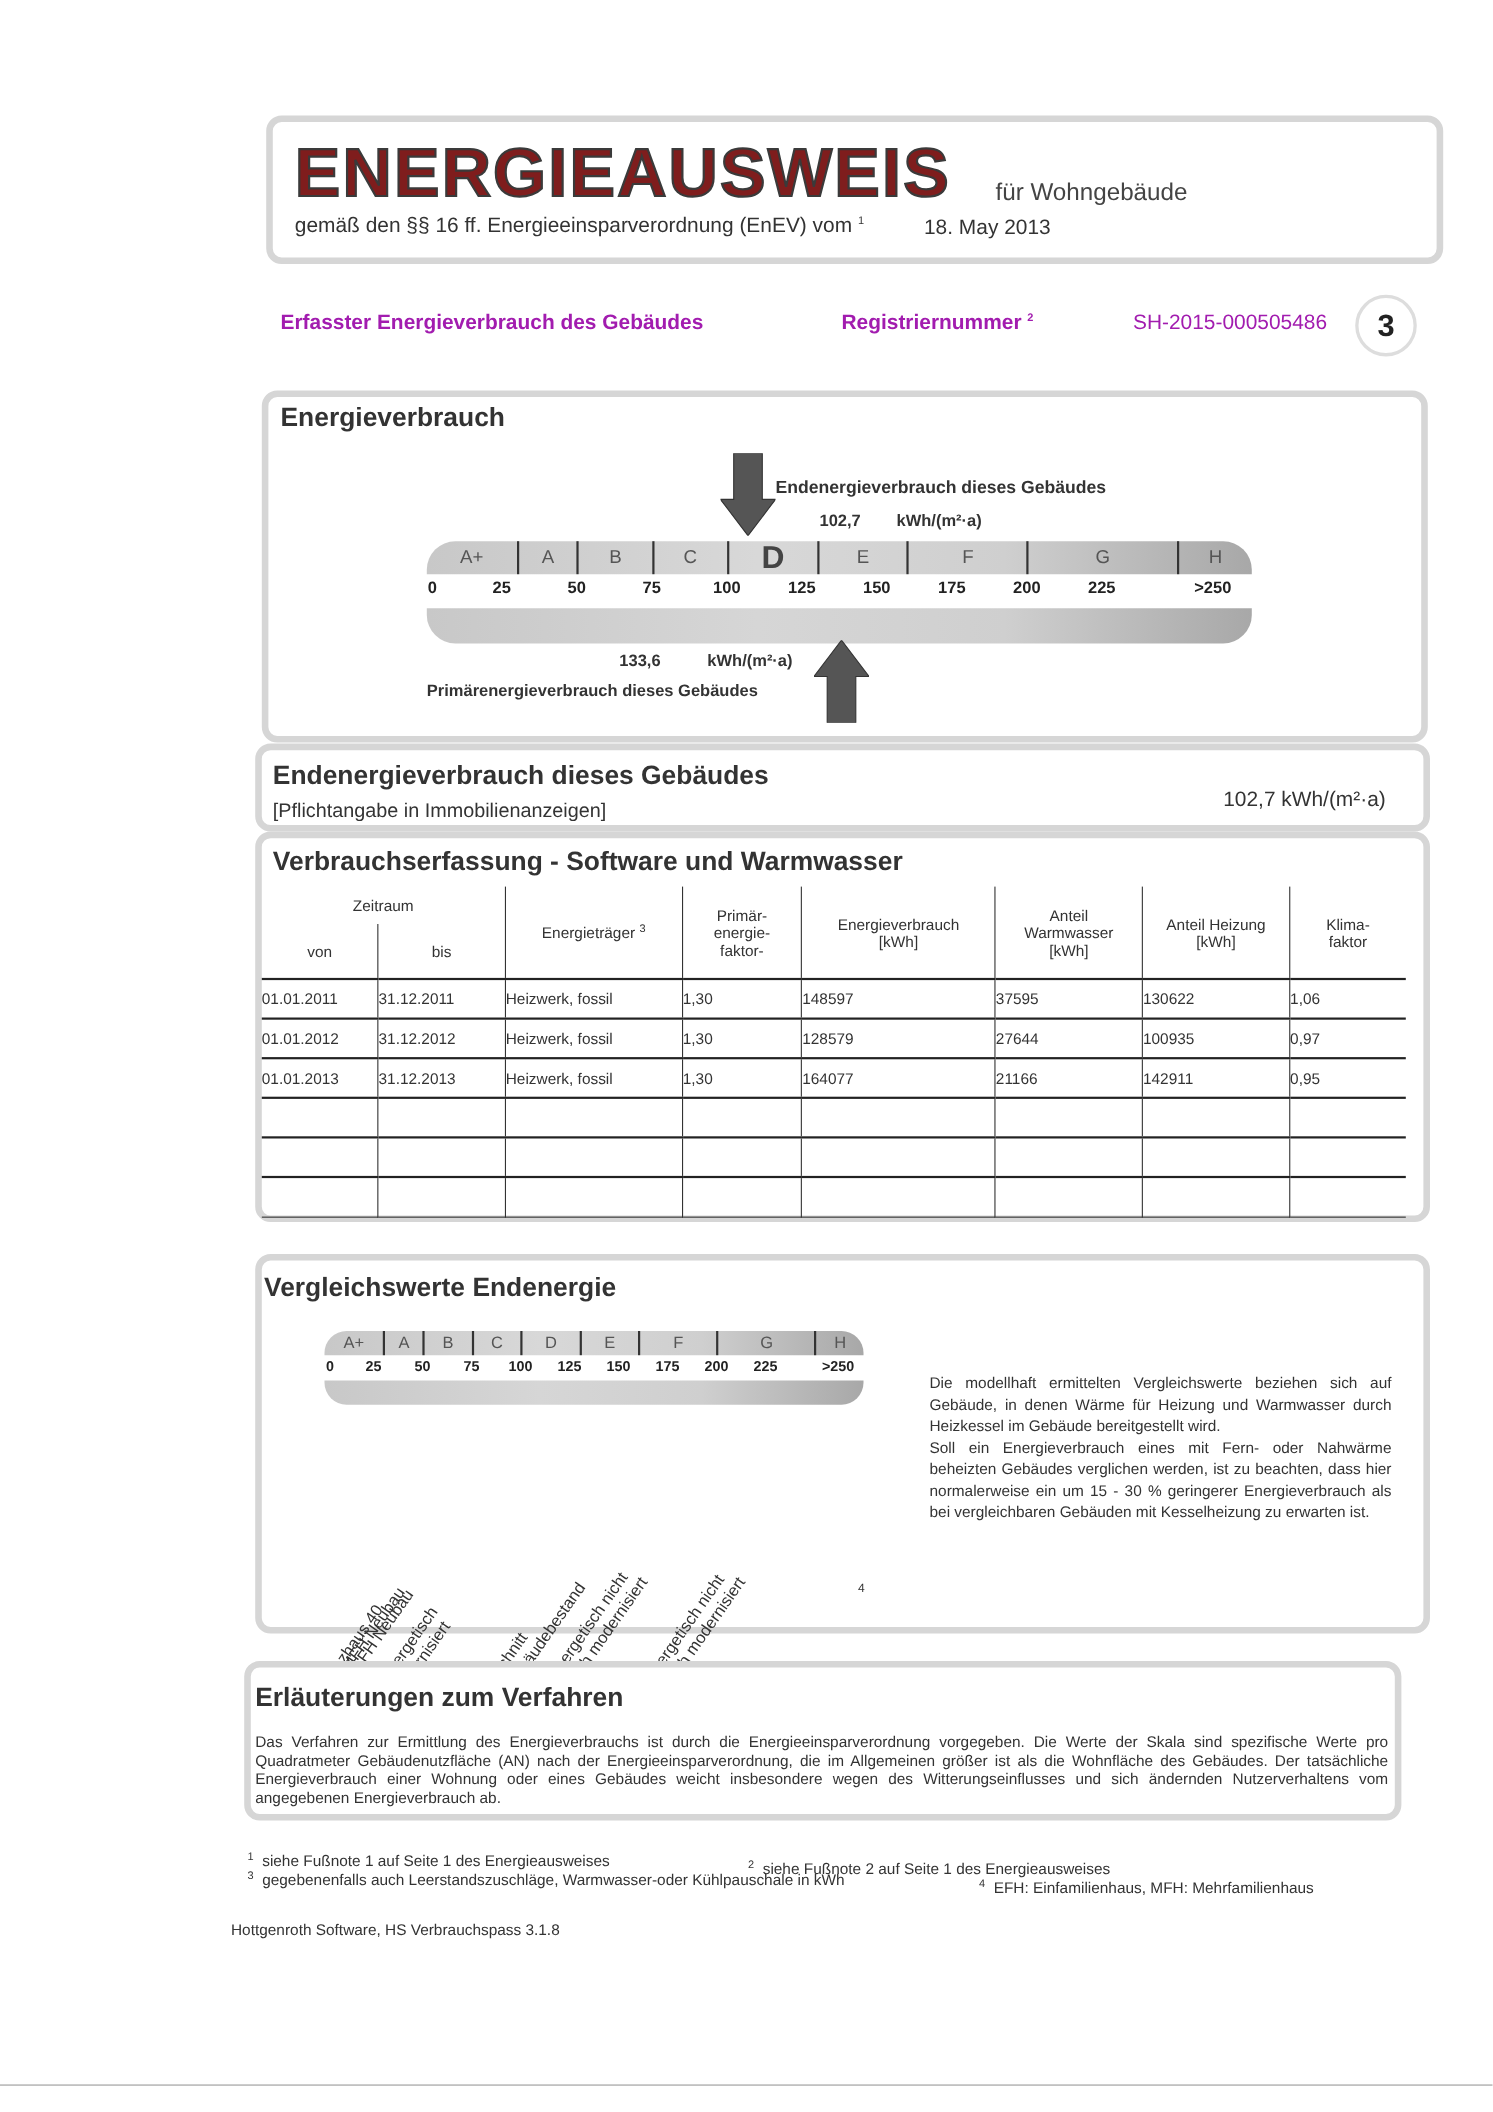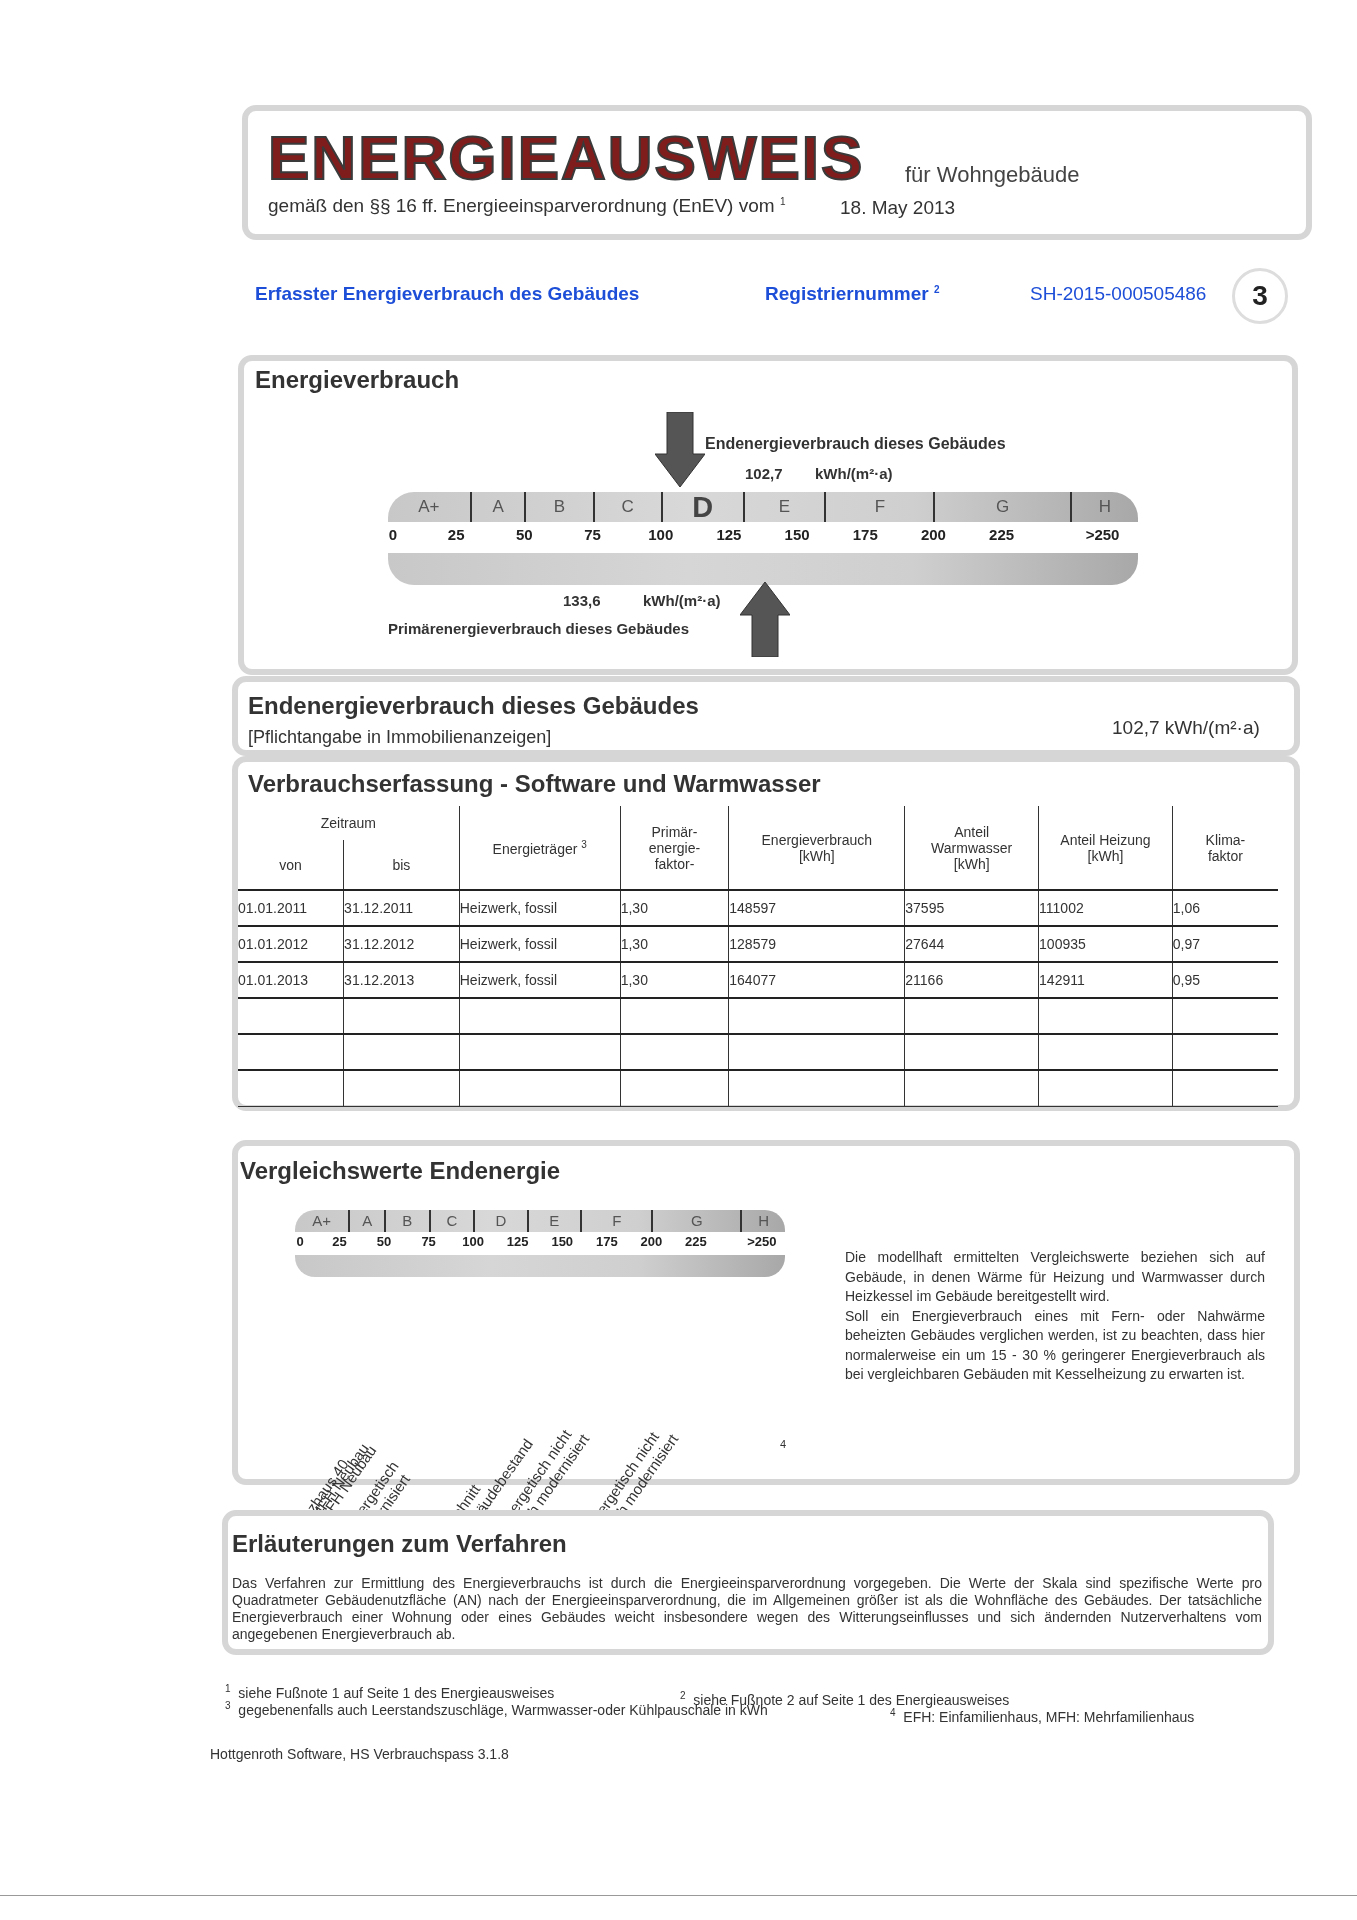--- a/index.html
+++ b/index.html
@@ -4,21 +4,21 @@
 <style>
   * { box-sizing: border-box; margin: 0; padding: 0; }
   body { width: 1357px; height: 1920px; background: #fff; font-family: "Liberation Sans", sans-serif; color: #222; position: relative; overflow: hidden; }
   .abs { position: absolute; }
   .frame { position: absolute; border: 6px solid #d6d6d6; border-radius: 14px; background: #fff; }
   .hdr-frame { left: 242px; top: 105px; width: 1070px; height: 135px; }
   .big-title { left: 268px; top: 122px; font-size: 62px; font-weight: bold; letter-spacing: 2px; color: #7f1d1d; -webkit-text-stroke: 2px #3a3a3a; }
   .subtitle-type { left: 905px; top: 162px; font-size: 22px; color: #444; }
   .enev-line { left: 268px; top: 195px; font-size: 19px; color: #333; }
   .enev-date { left: 840px; top: 197px; font-size: 19px; color: #333; }
-  .row2 { top: 283px; font-size: 19px; color: #1d4ed8; }
+  .row2 { top: 283px; font-size: 19px; color: #a21caf; }
   .page-badge { left: 1232px; top: 268px; width: 56px; height: 56px; border-radius: 50%; border: 3px solid #ddd; font-size: 28px; font-weight: bold; text-align: center; line-height: 50px; }
   .section-title { font-size: 24px; font-weight: bold; color: #333; }
   .sec1 { left: 238px; top: 355px; width: 1060px; height: 320px; }
   .sec2 { left: 232px; top: 676px; width: 1068px; height: 80px; }
   .sec3 { left: 232px; top: 756px; width: 1068px; height: 355px; }
   .sec4 { left: 232px; top: 1140px; width: 1068px; height: 345px; }
   .sec5 { left: 222px; top: 1510px; width: 1052px; height: 145px; }
   .scale { position: absolute; border-radius: 26px 26px 0 0; background: linear-gradient(90deg,#c8c8c8 0%,#d8d8d8 40%,#cfcfcf 70%,#a8a8a8 100%); }
   .scale-bottom { position: absolute; border-radius: 0 0 26px 26px; background: linear-gradient(90deg,#c8c8c8 0%,#d6d6d6 40%,#cfcfcf 70%,#a8a8a8 100%); }
   .class-cell { position: absolute; top: 0; height: 100%; text-align: center; color: #555; border-left: 2px solid #333; }
@@ -125,21 +125,21 @@
     </tr>
   </thead>
   <tbody id="cons-body">
       <tr>
         <td>01.01.2011</td>
         <td>31.12.2011</td>
         <td>Heizwerk, fossil</td>
         <td>1,30</td>
         <td>148597</td>
         <td>37595</td>
-        <td>111002</td>
+        <td>130622</td>
         <td>1,06</td>
       </tr>
       <tr>
         <td>01.01.2012</td>
         <td>31.12.2012</td>
         <td>Heizwerk, fossil</td>
         <td>1,30</td>
         <td>128579</td>
         <td>27644</td>
         <td>100935</td>

